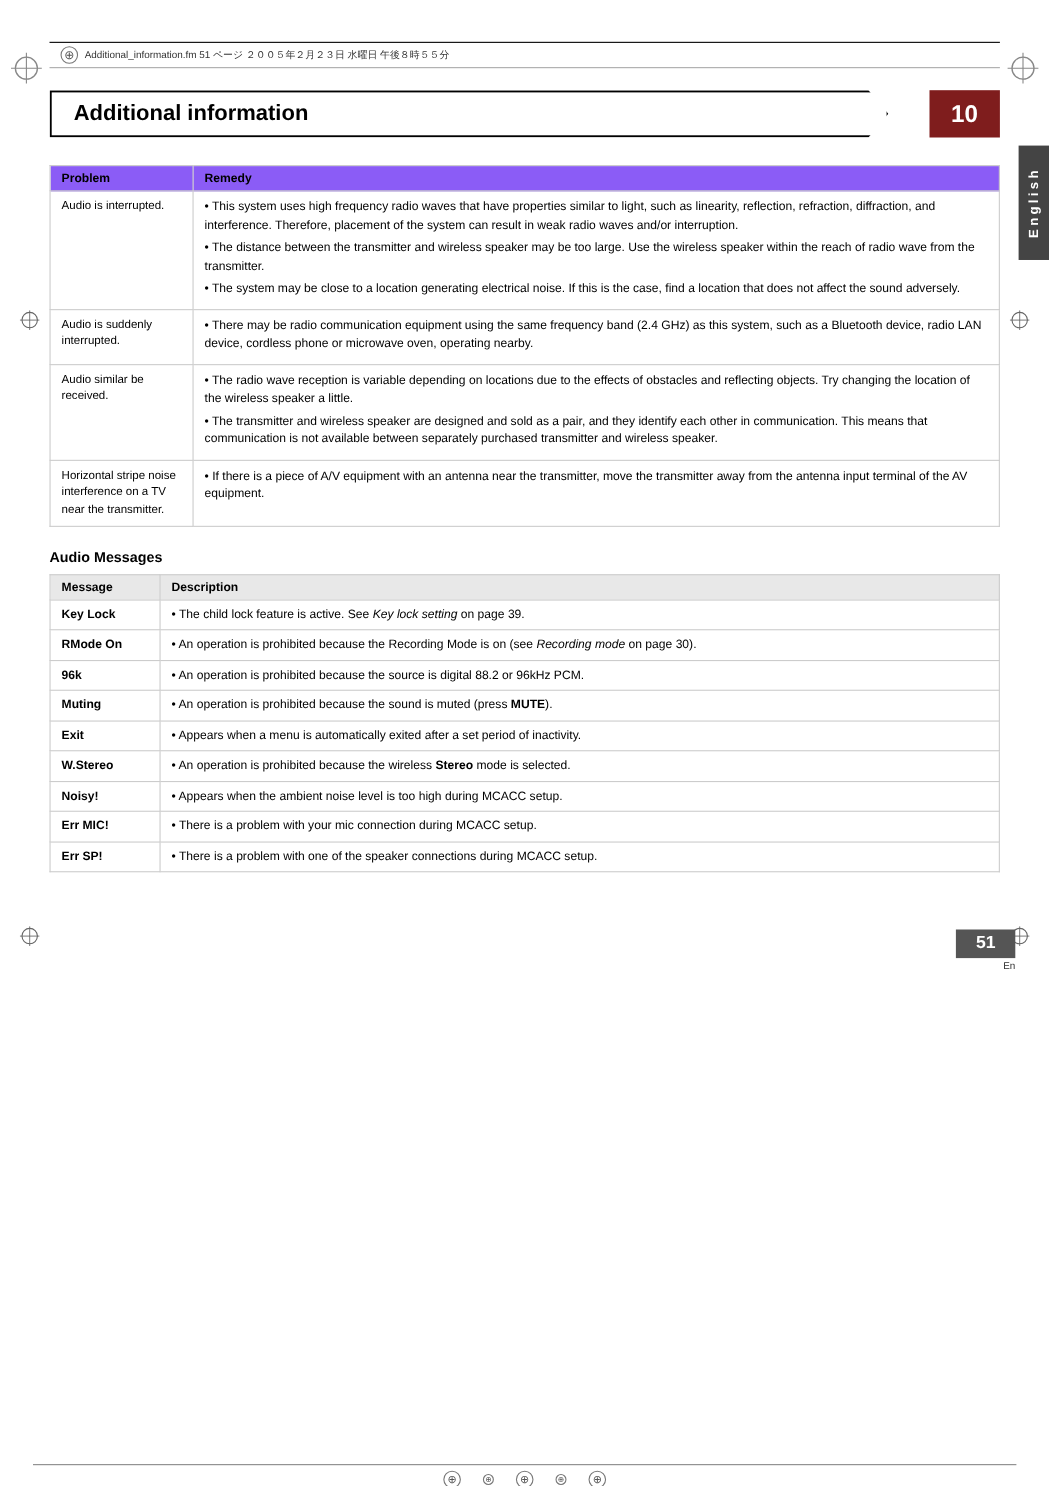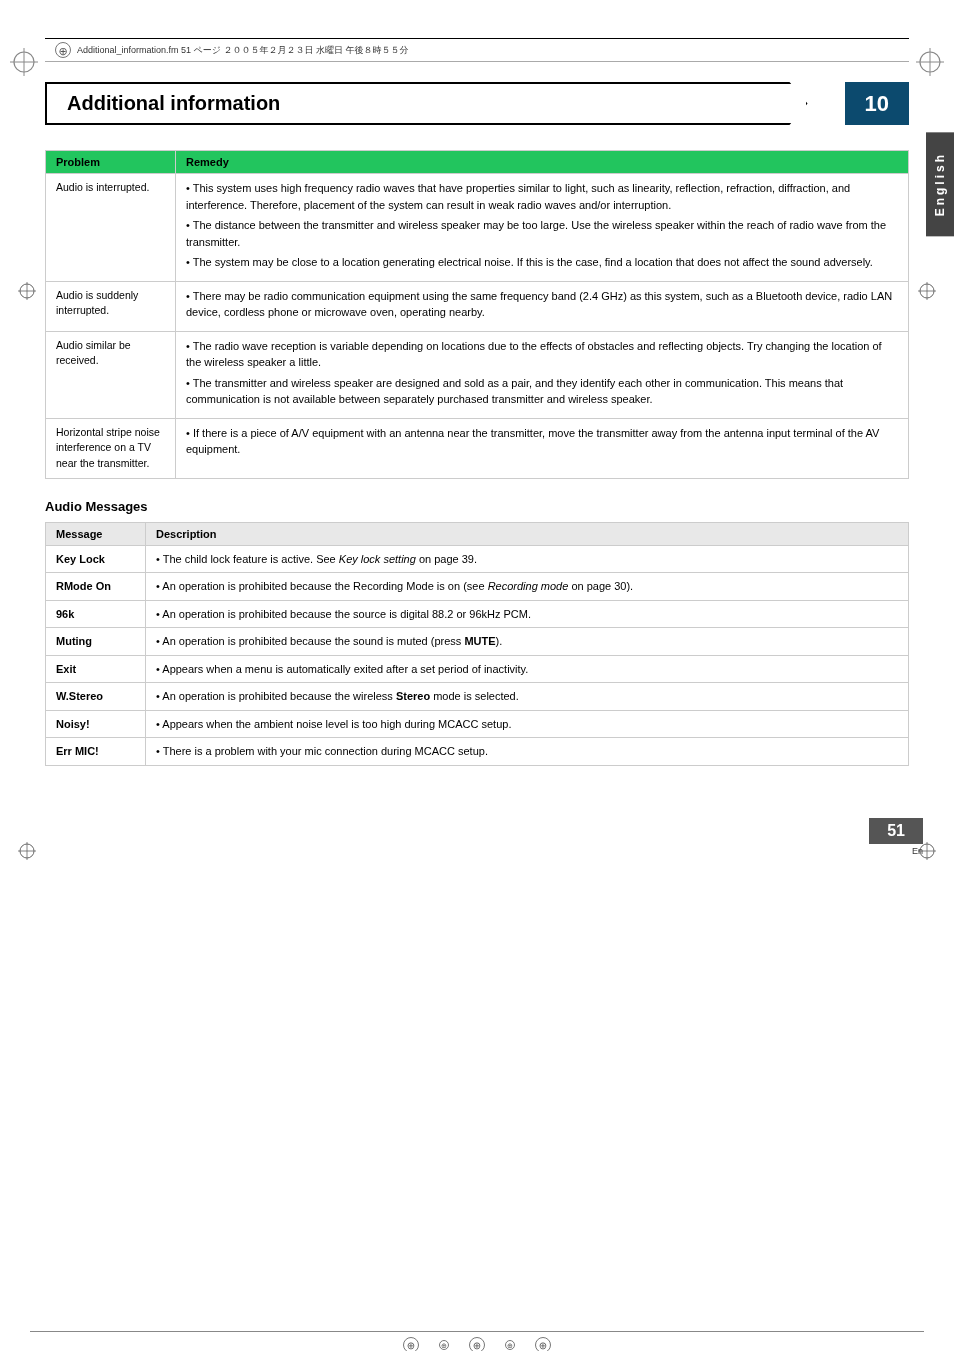--- a/index.html
+++ b/index.html
@@ -23,21 +23,21 @@
 
     
     .main-table {
       width: 100%;
       border-collapse: collapse;
       margin-bottom: 20px;
       font-size: 11px;
     }
 
     .main-table th {
-      background: #22c55e;
+      background: #8b5cf6;
       border: 1px solid #ccc;
       padding: 5px 10px;
       text-align: left;
       font-weight: bold;
       font-size: 11px;
     }
 
     .main-table td {
       border: 1px solid #ccc;
       padding: 6px 10px;
@@ -183,21 +183,21 @@
         <line x1="0" y1="9" x2="18" y2="9" stroke="#666" stroke-width="0.8"></line>
       </svg>
     </div>
 
     <div style="position:absolute; right: 0; top: 50px; background:#444; color:#fff; writing-mode:vertical-rl; text-orientation:mixed; padding: 20px 7px; font-size:12px; font-weight:bold; letter-spacing:3px; transform:rotate(180deg);">English</div>
 
     <div style="display:flex; align-items:stretch; margin-top: 20px; margin-bottom: 25px; gap: 32px;">
       <div style="flex:1; border: 2px solid #000; padding: 8px 20px; position:relative; clip-path: polygon(0 0, calc(100% - 18px) 0, 100% 50%, calc(100% - 18px) 100%, 0 100%);">
         <span style="font-size: 20px; font-weight: bold;">Additional information</span>
       </div>
-      <div style="background:#0c4a6e; color:#fff; font-size:22px; font-weight:bold; padding: 8px 20px; display:flex; align-items:center; justify-content:center; min-width:60px; margin-left: 5px;">10</div>
+      <div style="background:#7f1d1d; color:#fff; font-size:22px; font-weight:bold; padding: 8px 20px; display:flex; align-items:center; justify-content:center; min-width:60px; margin-left: 5px;">10</div>
     </div>
 
     <table class="main-table">
       <thead>
         <tr>
           <th>Problem</th>
           <th>Remedy</th>
         </tr>
       </thead>
       <tbody>
@@ -266,20 +266,24 @@
             <td><strong>W.Stereo</strong></td>
             <td>• An operation is prohibited because the wireless <strong>Stereo</strong> mode is selected.</td>
           </tr>
           <tr>
             <td><strong>Noisy!</strong></td>
             <td>• Appears when the ambient noise level is too high during MCACC setup.</td>
           </tr>
           <tr>
             <td><strong>Err MIC!</strong></td>
             <td>• There is a problem with your mic connection during MCACC setup.</td>
+          </tr>
+          <tr>
+            <td><strong>Err SP!</strong></td>
+            <td>• There is a problem with one of the speaker connections during MCACC setup.</td>
           </tr>
         </tbody>
       </table>
     </div>
 
     <div style="position:absolute; bottom: 10px; right: 31px; text-align:right;">
       <div style="background:#555; color:#fff; font-size:16px; font-weight:bold; padding:4px 18px; display:inline-block;">51</div>
       <div style="font-size:9px; color:#333; margin-top:2px;">En</div>
     </div>
 

